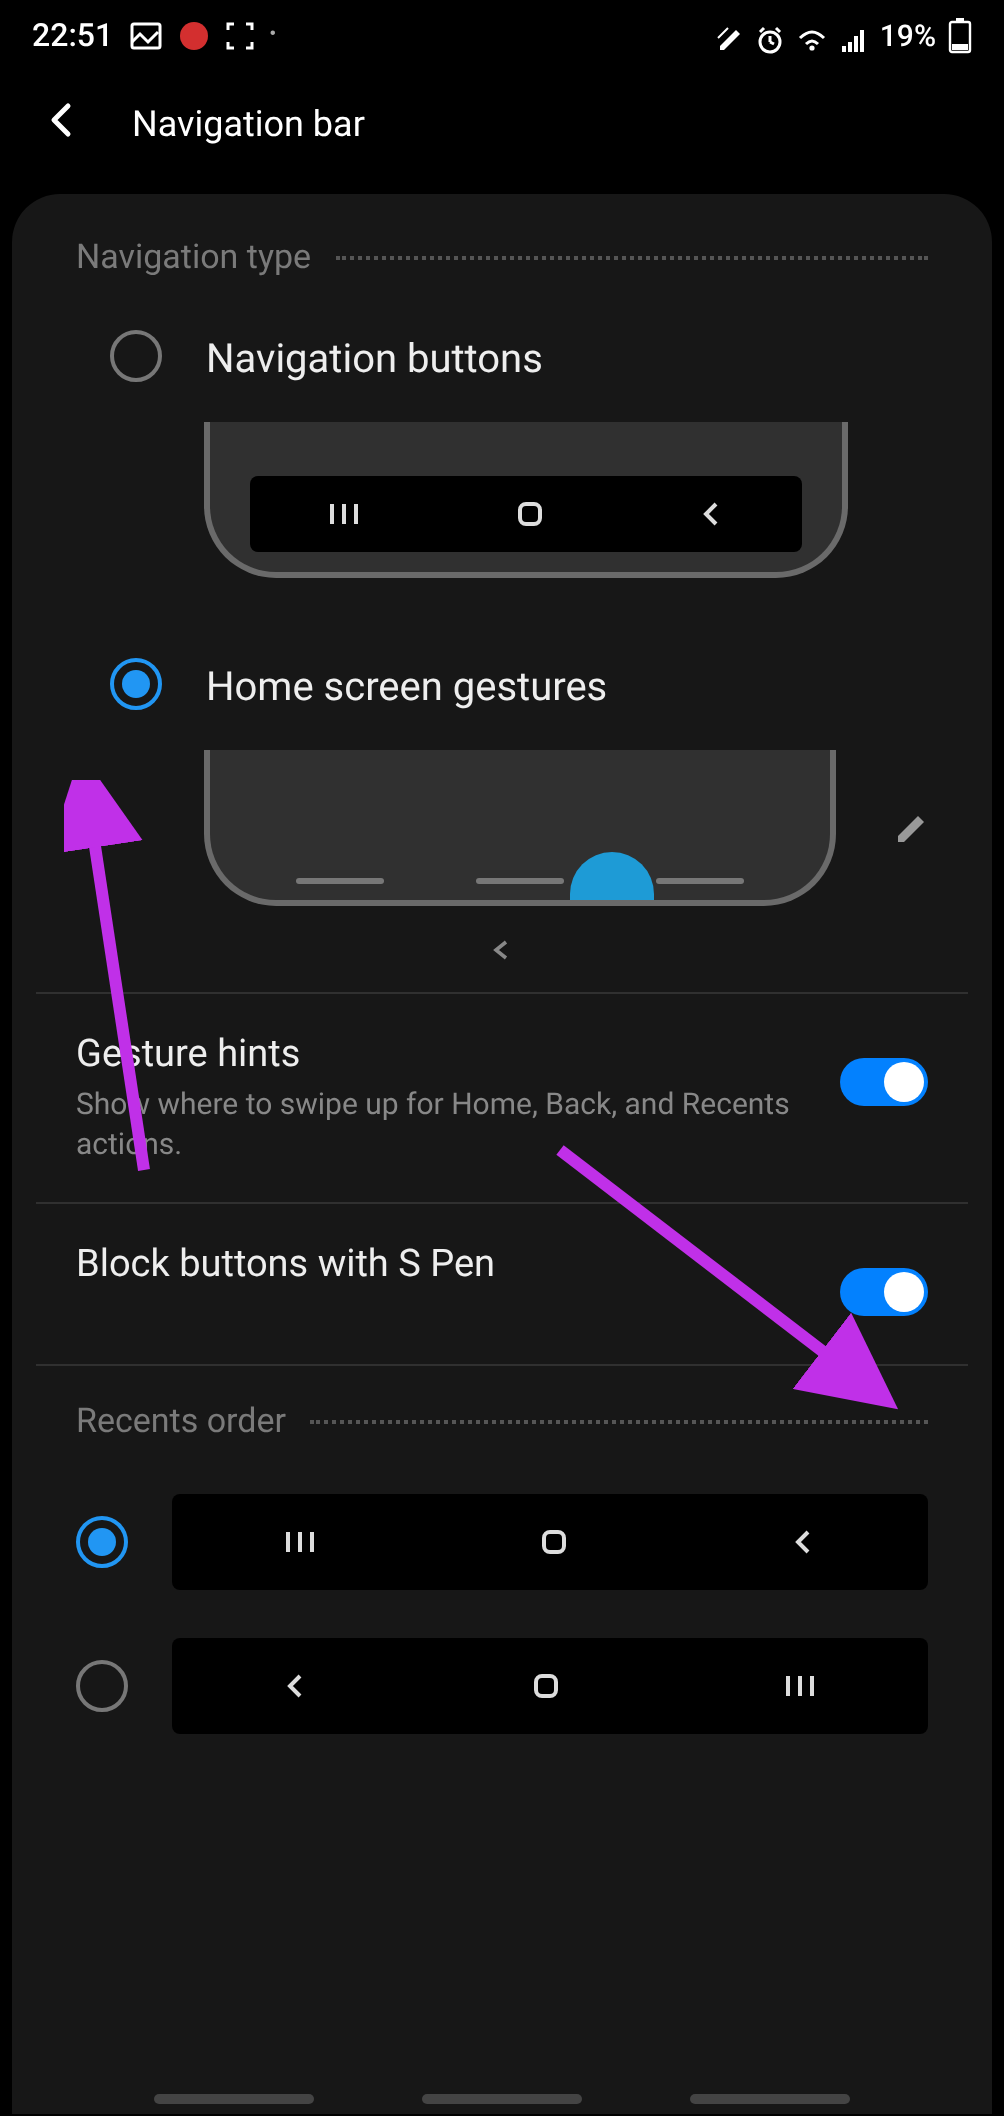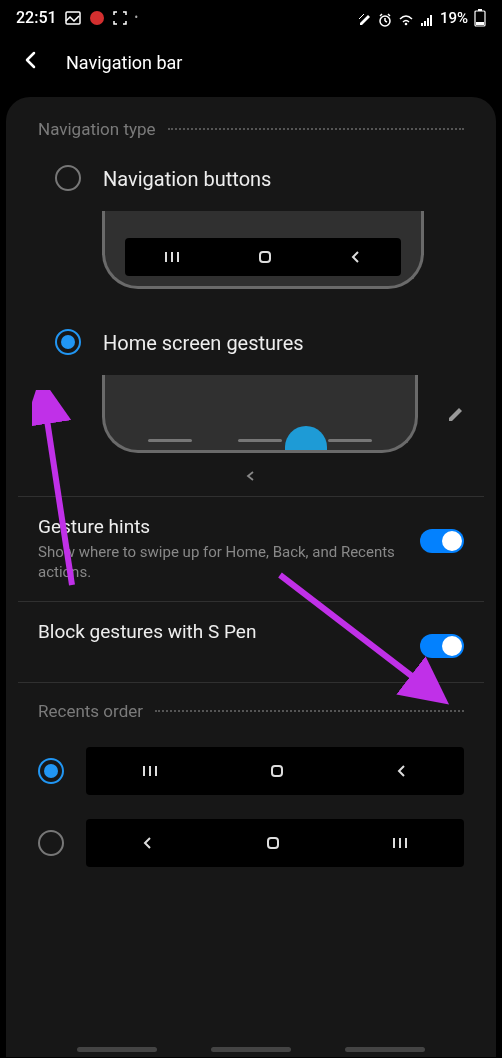--- a/index.html
+++ b/index.html
@@ -370,21 +370,21 @@
       <div class="setting-title">Gesture hints</div>
       <div class="setting-desc">Show where to swipe up for Home, Back, and Recents actions.</div>
     </div>
     <div class="toggle"></div>
   </div>
 
   <div class="divider"></div>
 
   <div class="setting-row">
     <div class="setting-text">
-      <div class="setting-title">Block gestures with S Pen</div>
+      <div class="setting-title">Block buttons with S Pen</div>
     </div>
     <div class="toggle"></div>
   </div>
 
   <div class="divider" style="margin-top:6px"></div>
 
   <div class="section-header" style="padding-top:18px">
     <span class="section-label">Recents order</span>
     <span class="section-dots"></span>
   </div>

